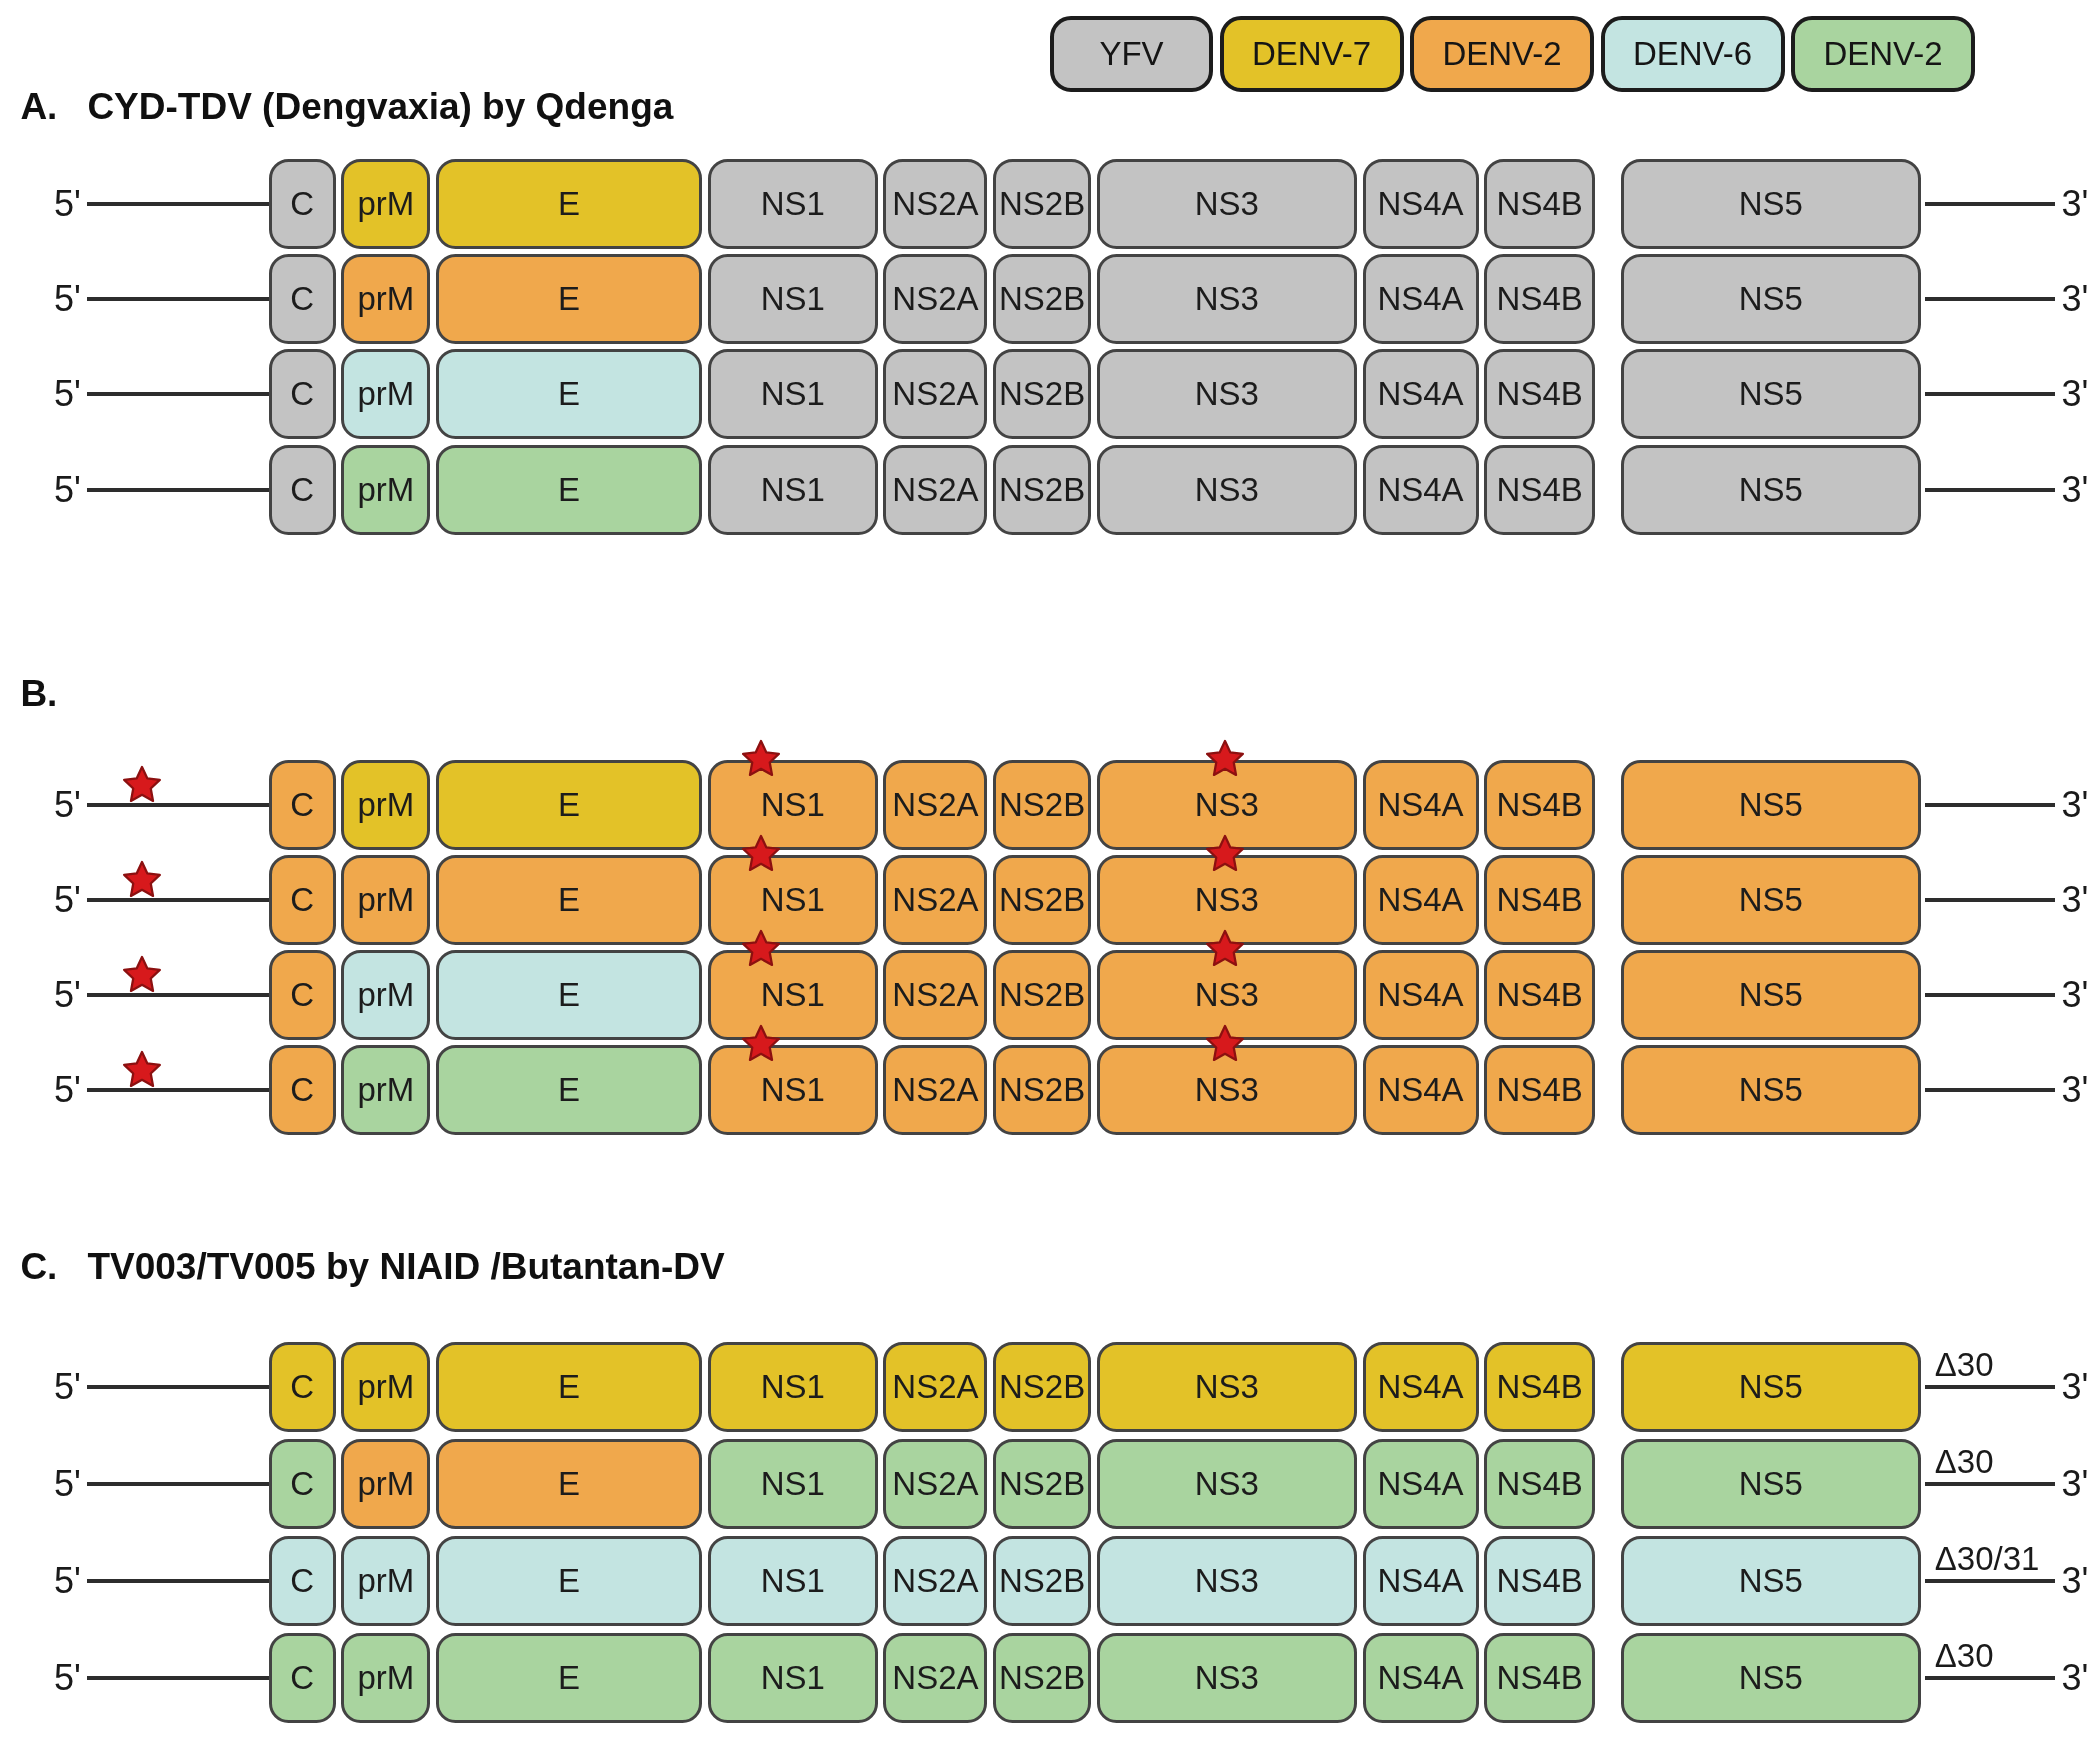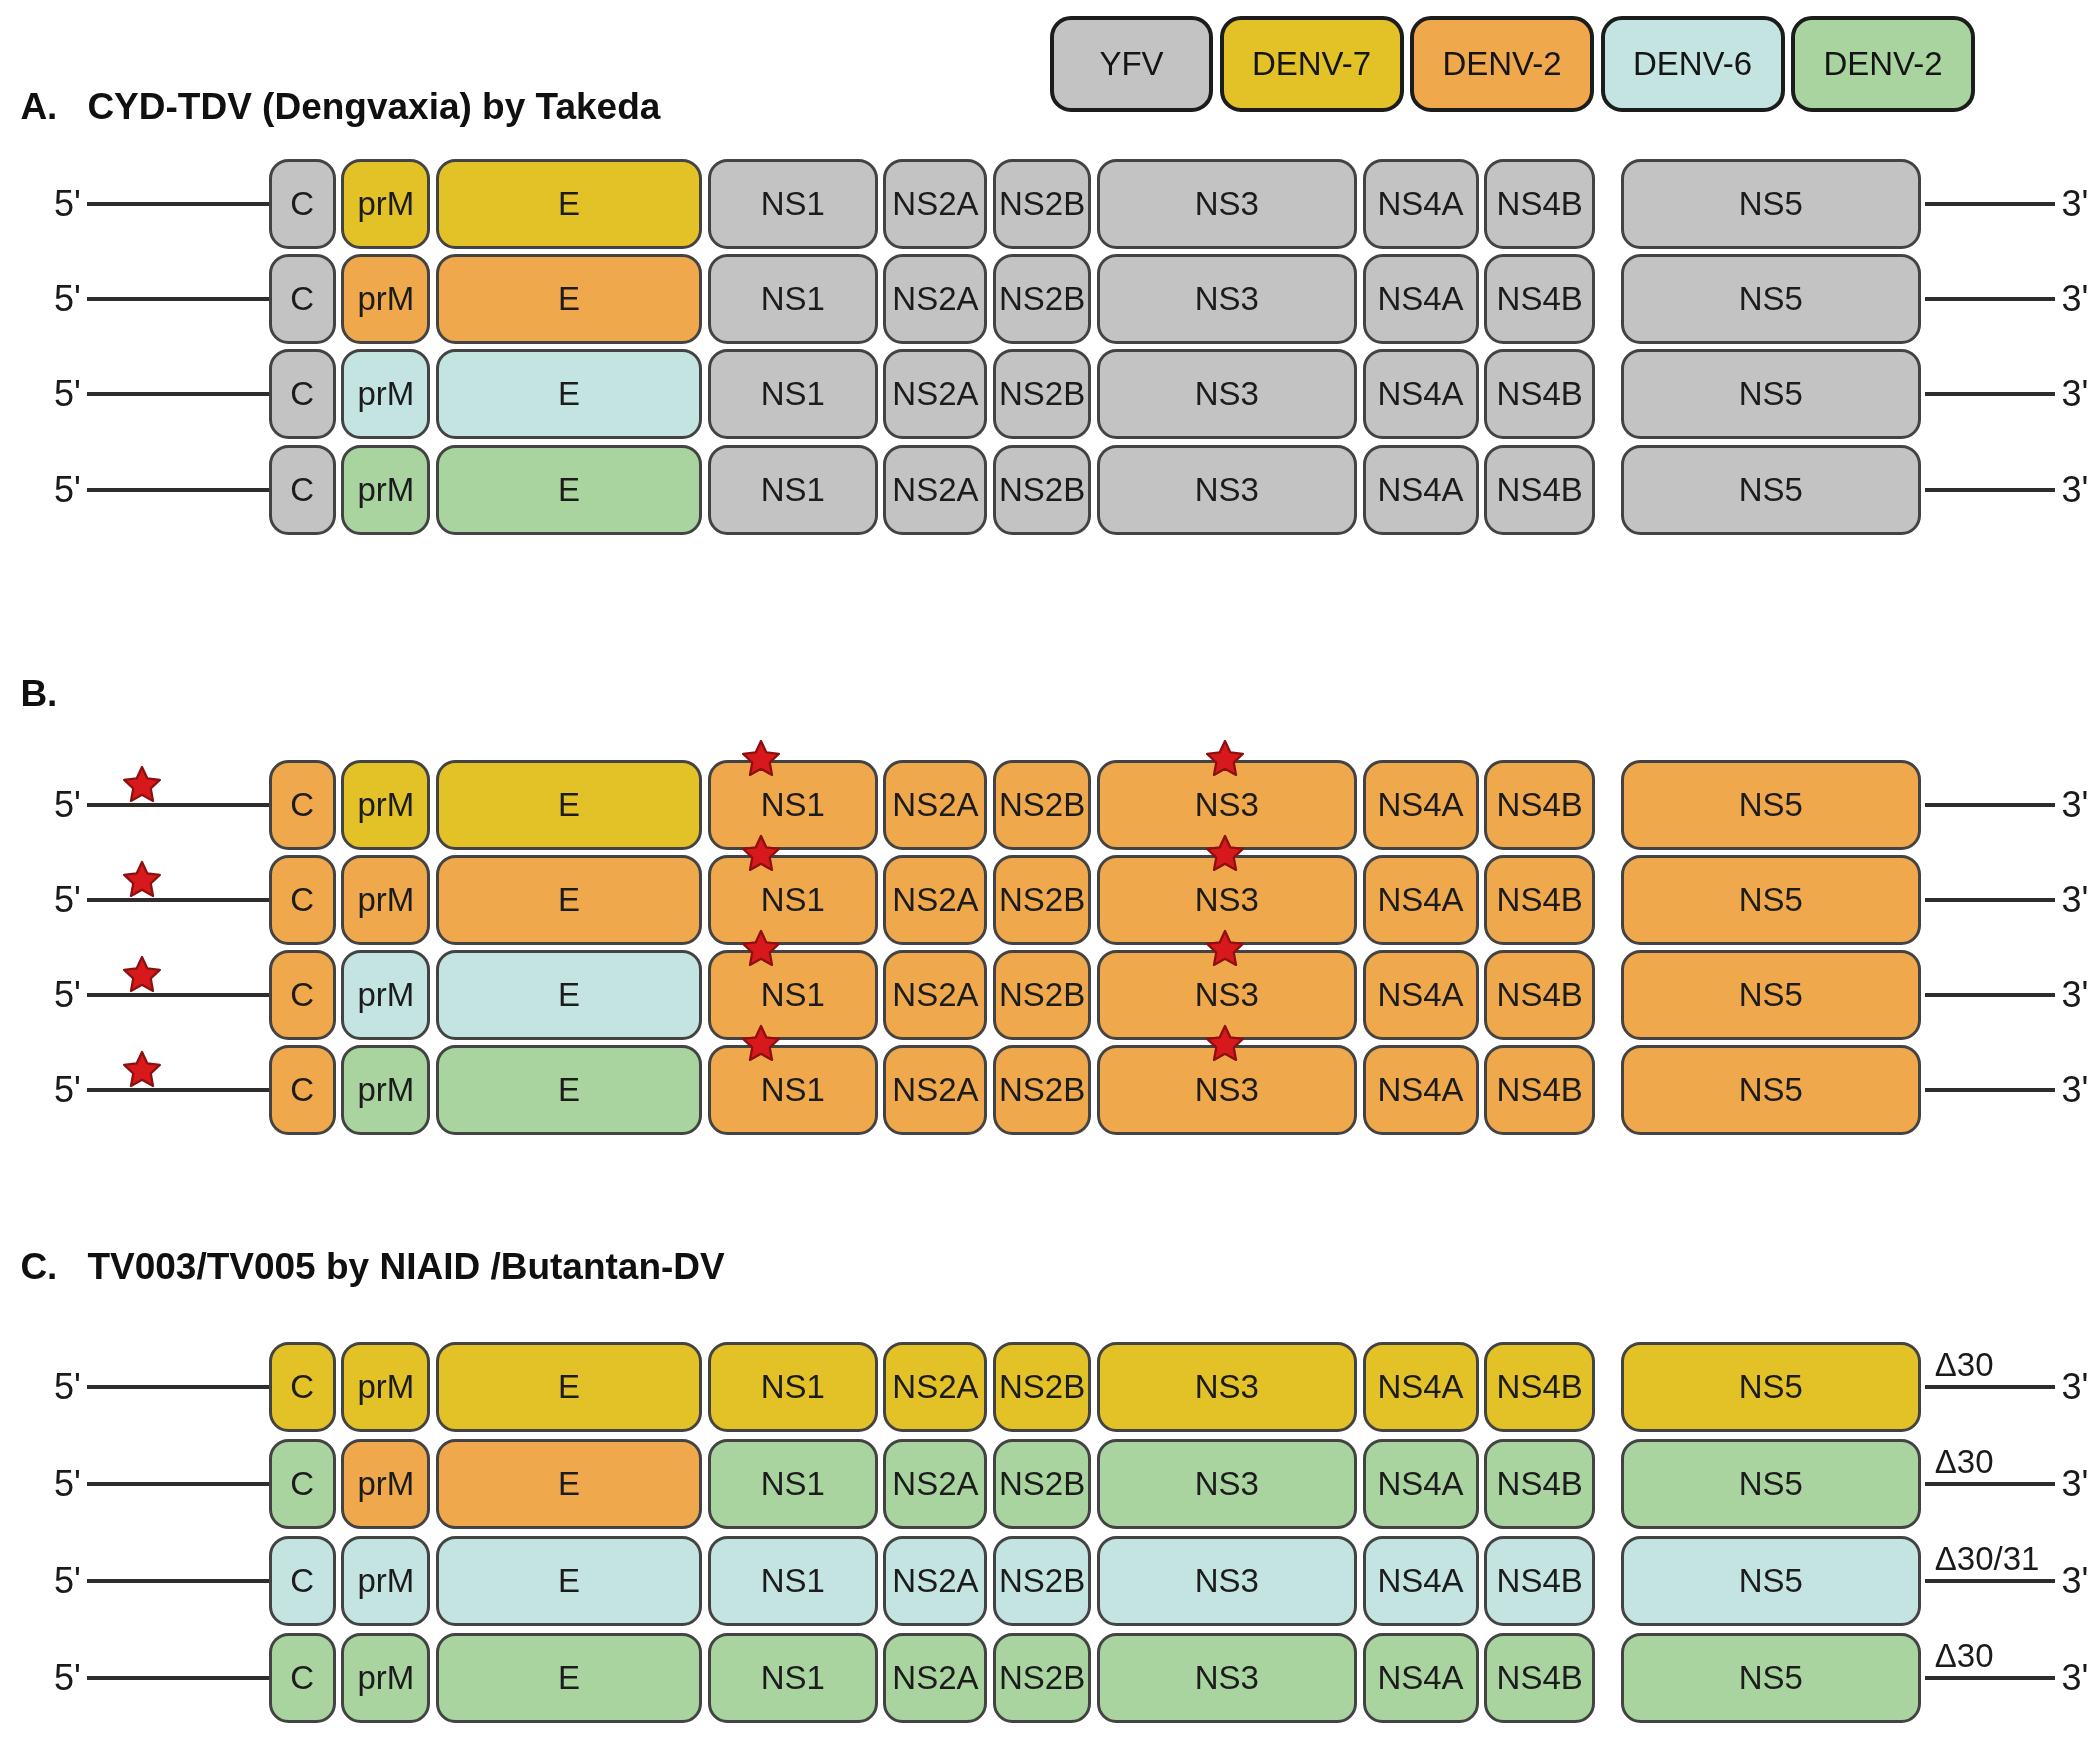--- a/index.html
+++ b/index.html
@@ -1,20 +1,20 @@
 <!DOCTYPE html>
 <html style="font-size:13px"><head>
 <meta charset="utf-8">
 <style>
   html,body{margin:0;padding:0;background:#ffffff;}
   body{font-family:"Liberation Sans",sans-serif;}
   #figure{position:relative;width:2092px;height:1747px;background:#ffffff;overflow:hidden;}
 
   #legend{position:absolute;top:16.3px;left:1050px;display:flex;gap:6.5px;}
-  .legend-item{width:184px;height:96px;border:4.1px solid #1c1c1c;border-radius:21px;
+  .legend-item{width:184px;height:76px;border:4.1px solid #1c1c1c;border-radius:21px;
     box-sizing:border-box;display:flex;align-items:center;justify-content:center;
     font-size:33px;color:#151515;flex:0 0 auto;}
   .legend-item.narrow{width:163px;}
 
   .section-title{position:absolute;left:20.4px;display:flex;font-size:37px;font-weight:bold;color:#101010;white-space:nowrap;}
   .sec-label{width:67px;flex:0 0 auto;}
 
   .genome-row{position:absolute;left:0;width:2092px;height:90px;display:flex;align-items:center;}
   .prime{font-size:36px;color:#1a1a1a;flex:0 0 auto;}
   .p5{width:81px;text-align:right;margin-right:5.7px;}
@@ -47,21 +47,21 @@
       </div>
       <div class="legend-item" style="background: rgb(195, 228, 225);">
         <span>DENV-6</span>
       </div>
       <div class="legend-item" style="background: rgb(169, 212, 159);">
         <span>DENV-2</span>
       </div>
     </div>
 <div class="section-title" style="top: 86px;">
       <span class="sec-label">A.</span>
-      <span>CYD-TDV (Dengvaxia) by Takeda</span>
+      <span>CYD-TDV (Dengvaxia) by Qdenga</span>
     </div>
     <div class="genome-row" style="top: 159px;">
       <span class="prime p5">5'</span>
       <div class="hline left"></div>
       <div class="gene-box" style="width: 67px; background: rgb(195, 195, 195);">C</div>
       <div class="gene-box" style="width: 89px; background: rgb(227, 194, 40);">prM</div>
       <div class="gene-box" style="width: 266px; background: rgb(227, 194, 40);">E</div>
       <div class="gene-box" style="width: 170px; background: rgb(195, 195, 195);">NS1</div>
       <div class="gene-box" style="width: 104px; background: rgb(195, 195, 195);">NS2A</div>
       <div class="gene-box" style="width: 98px; background: rgb(195, 195, 195);">NS2B</div>

